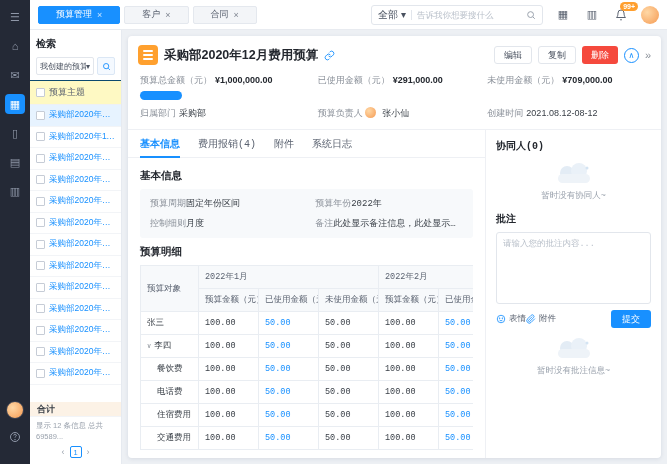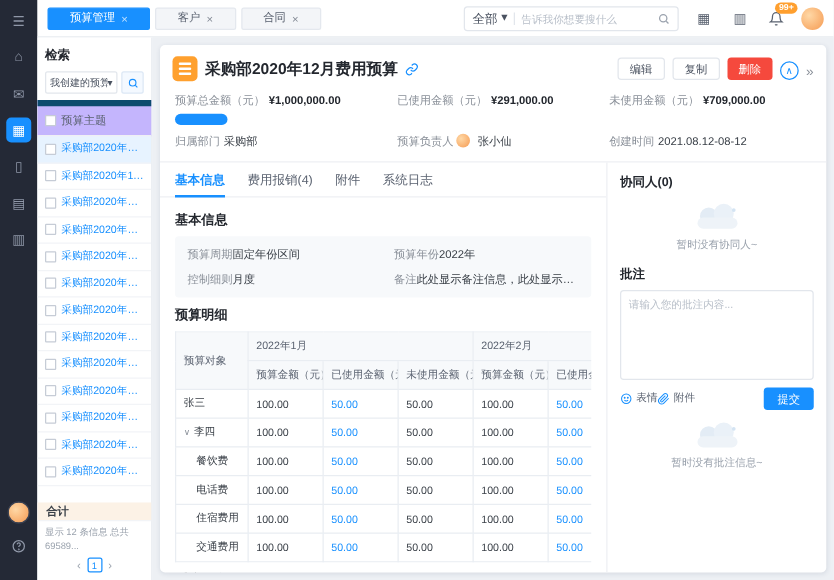--- a/index.html
+++ b/index.html
@@ -36,54 +36,54 @@
   .workspace { flex:1; display:flex; min-height:0; background:#edf0f4; }
 
   
   .listpanel { width:92px; background:#fff; border-right:1px solid #e6eaf0; display:flex; flex-direction:column; flex:none; }
   .lp-head { padding:7px 6px 5px; flex:none; }
   .lp-title { font-weight:bold; font-size:10px; margin-bottom:6px; color:#23272e; }
   .lp-filter { display:flex; gap:3px; }
   .lp-select { flex:1; min-width:0; height:18px; border:1px solid #e2e6ec; border-radius:2px; display:flex; align-items:center; justify-content:space-between; padding:0 3px; font-size:8px; color:#4a5260; cursor:pointer; }
   .lp-select .txt { overflow:hidden; white-space:nowrap; }
   .lp-search-btn { width:18px; height:18px; border:1px solid #dbe7f5; border-radius:2px; display:flex; align-items:center; justify-content:center; color:#1890ff; cursor:pointer; flex:none; background:#f4f9ff; }
-  .lp-colhead { display:flex; align-items:center; gap:4px; background:#c4b5fd; padding:5px 6px; color:#5a6270; border-top:5px solid #0c4a6e; border-bottom:1px solid #eef0f4; font-size:9px; flex:none; }
+  .lp-colhead { display:flex; align-items:center; gap:4px; background:#fef9c3; padding:5px 6px; color:#5a6270; border-top:1px solid #0c4a6e; border-bottom:1px solid #eef0f4; font-size:9px; flex:none; }
   .checkbox { width:9px; height:9px; border:1px solid #c6ccd6; border-radius:1px; background:#fff; flex:none; cursor:pointer; }
   .lp-list { flex:1; overflow:hidden; }
   .lp-row { display:flex; align-items:center; gap:4px; padding:0 6px; height:21.5px; border-bottom:1px solid #f2f4f7; cursor:pointer; }
   .lp-row.selected { background:#e7f3ff; }
   .lp-row .label { color:#1890ff; overflow:hidden; white-space:nowrap; text-overflow:ellipsis; font-size:8.5px; }
   .lp-total { height:14px; display:flex; align-items:center; padding:0 7px; background:#fcf2e6; font-weight:bold; font-size:9px; color:#3a4048; flex:none; }
   .lp-foot { padding:4px 6px 2px; color:#9aa2ad; font-size:7.5px; border-top:1px solid #f2f4f7; flex:none; line-height:1.4; }
   .lp-pager { display:flex; justify-content:center; align-items:center; gap:5px; padding:2px 0 6px; color:#9aa2ad; flex:none; font-size:9px; }
   .lp-pager .pg { min-width:12px; height:12px; border:1px solid #1890ff; color:#1890ff; border-radius:2px; display:flex; align-items:center; justify-content:center; font-size:7.5px; cursor:pointer; }
   .lp-pager .arr { cursor:pointer; }
 
   
   .content { flex:1; min-width:0; padding:6px; display:flex; }
   .card { flex:1; min-width:0; background:#fff; border-radius:4px; box-shadow:0 1px 4px rgba(20,40,80,.10); display:flex; flex-direction:column; }
   .card-head { display:flex; align-items:center; gap:6px; padding:9px 10px 6px; flex:none; }
   .doc-ic { width:20px; height:20px; border-radius:4px; background:#ffa02e; position:relative; flex:none; }
   .doc-ic::before { content:""; position:absolute; left:5px; right:5px; top:5px; height:2px; background:#fff; border-radius:1px; box-shadow:0 4px 0 #fff, 0 8px 0 #fff; }
   .card-title { font-size:12.5px; font-weight:bold; color:#23272e; white-space:nowrap; }
-  .card-actions { margin-left:auto; display:flex; align-items:flex-end; gap:6px; }
+  .card-actions { margin-left:auto; display:flex; align-items:center; gap:6px; }
   .btn { height:18px; padding:0 9px; border-radius:3px; font-size:9px; cursor:pointer; font-family:inherit; }
   .btn-ghost { border:1px solid #e2e6ec; background:#fff; color:#4a5260; }
   .btn-danger { border:0; background:#f5493d; color:#fff; }
   .circle-btn { width:15px; height:15px; border:1px solid #1890ff; color:#1890ff; border-radius:50%; display:flex; align-items:center; justify-content:center; font-size:8px; cursor:pointer; }
   .dbl-chev { color:#8a9099; font-size:11px; cursor:pointer; }
 
   .summary { display:grid; grid-template-columns:1.05fr 1fr 1fr; gap:7px 8px; padding:3px 12px 9px; border-bottom:1px solid #eef0f4; flex:none; font-size:9px; }
   .sum-label { color:#8a9099; }
   .sum-value { color:#23272e; font-weight:bold; margin-left:3px; }
   .sum-value.plain { font-weight:normal; color:#3a4048; }
   .usage-pill { width:42px; height:9px; border-radius:5px; background:#1890ff; margin-top:4px; }
   .owner-avatar { display:inline-block; width:11px; height:11px; border-radius:50%; background:radial-gradient(circle at 35% 35%, #ffd8a6, #f59a52); vertical-align:-2px; margin-right:3px; }
 
-  .card-body { flex:1; display:flex; min-height:0; }
+  .card-body { flex:1; display:flex; min-height:0;font-family:Liberation Mono, monospace; }
   .body-left { flex:1; min-width:0; display:flex; flex-direction:column; }
   .tabbar { display:flex; gap:18px; padding:0 12px; border-bottom:1px solid #eef0f4; flex:none; }
   .dtab { padding:7px 0 6px; color:#5a6270; cursor:pointer; position:relative; font-size:10px; white-space:nowrap; }
   .dtab.active { color:#1890ff; font-weight:bold; }
   .dtab.active::after { content:""; position:absolute; left:0; right:0; bottom:-1px; height:2px; background:#1890ff; }
   .body-scroll { flex:1; overflow:hidden; padding:4px 12px 8px; }
   .sec-title { font-weight:bold; font-size:10.5px; margin:7px 0 6px; color:#23272e; }
   .info-box { background:#f7f9fb; border-radius:3px; padding:8px 10px; display:grid; grid-template-columns:1.05fr 1fr; gap:7px 10px; font-size:9px; }
   .info-item { display:flex; gap:0; min-width:0; }
   .info-label { color:#8a9099; flex:none; }

